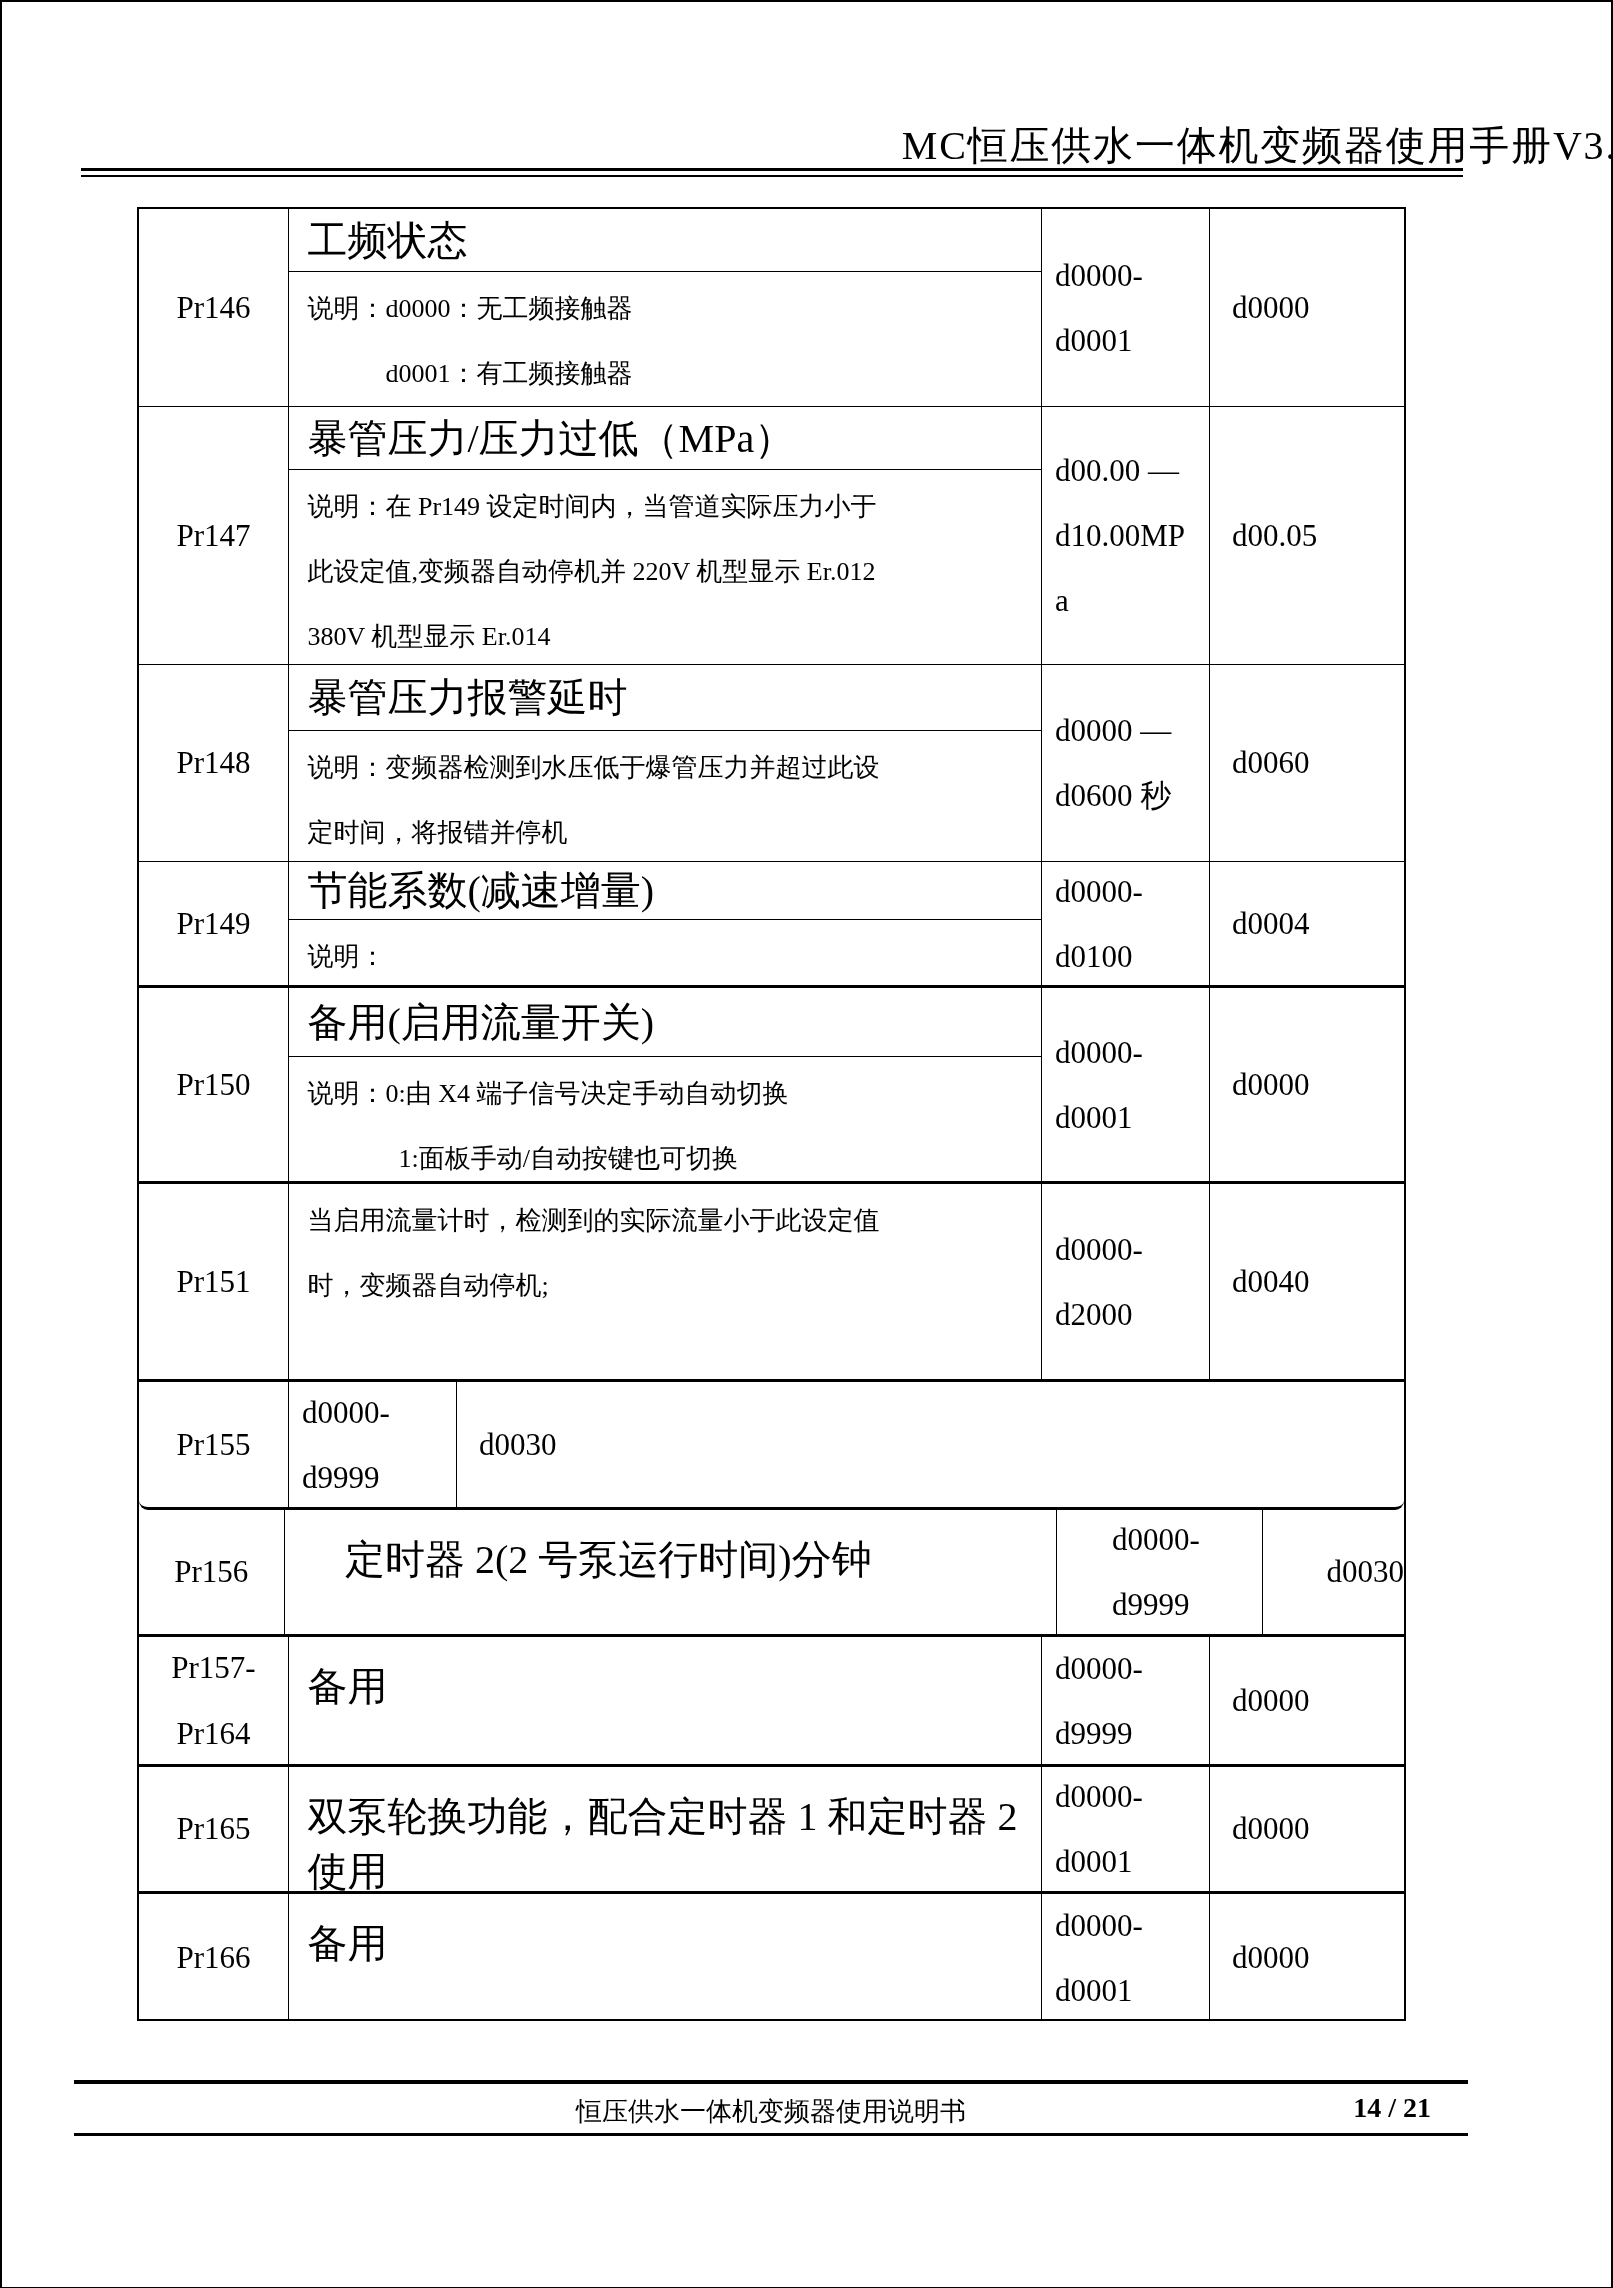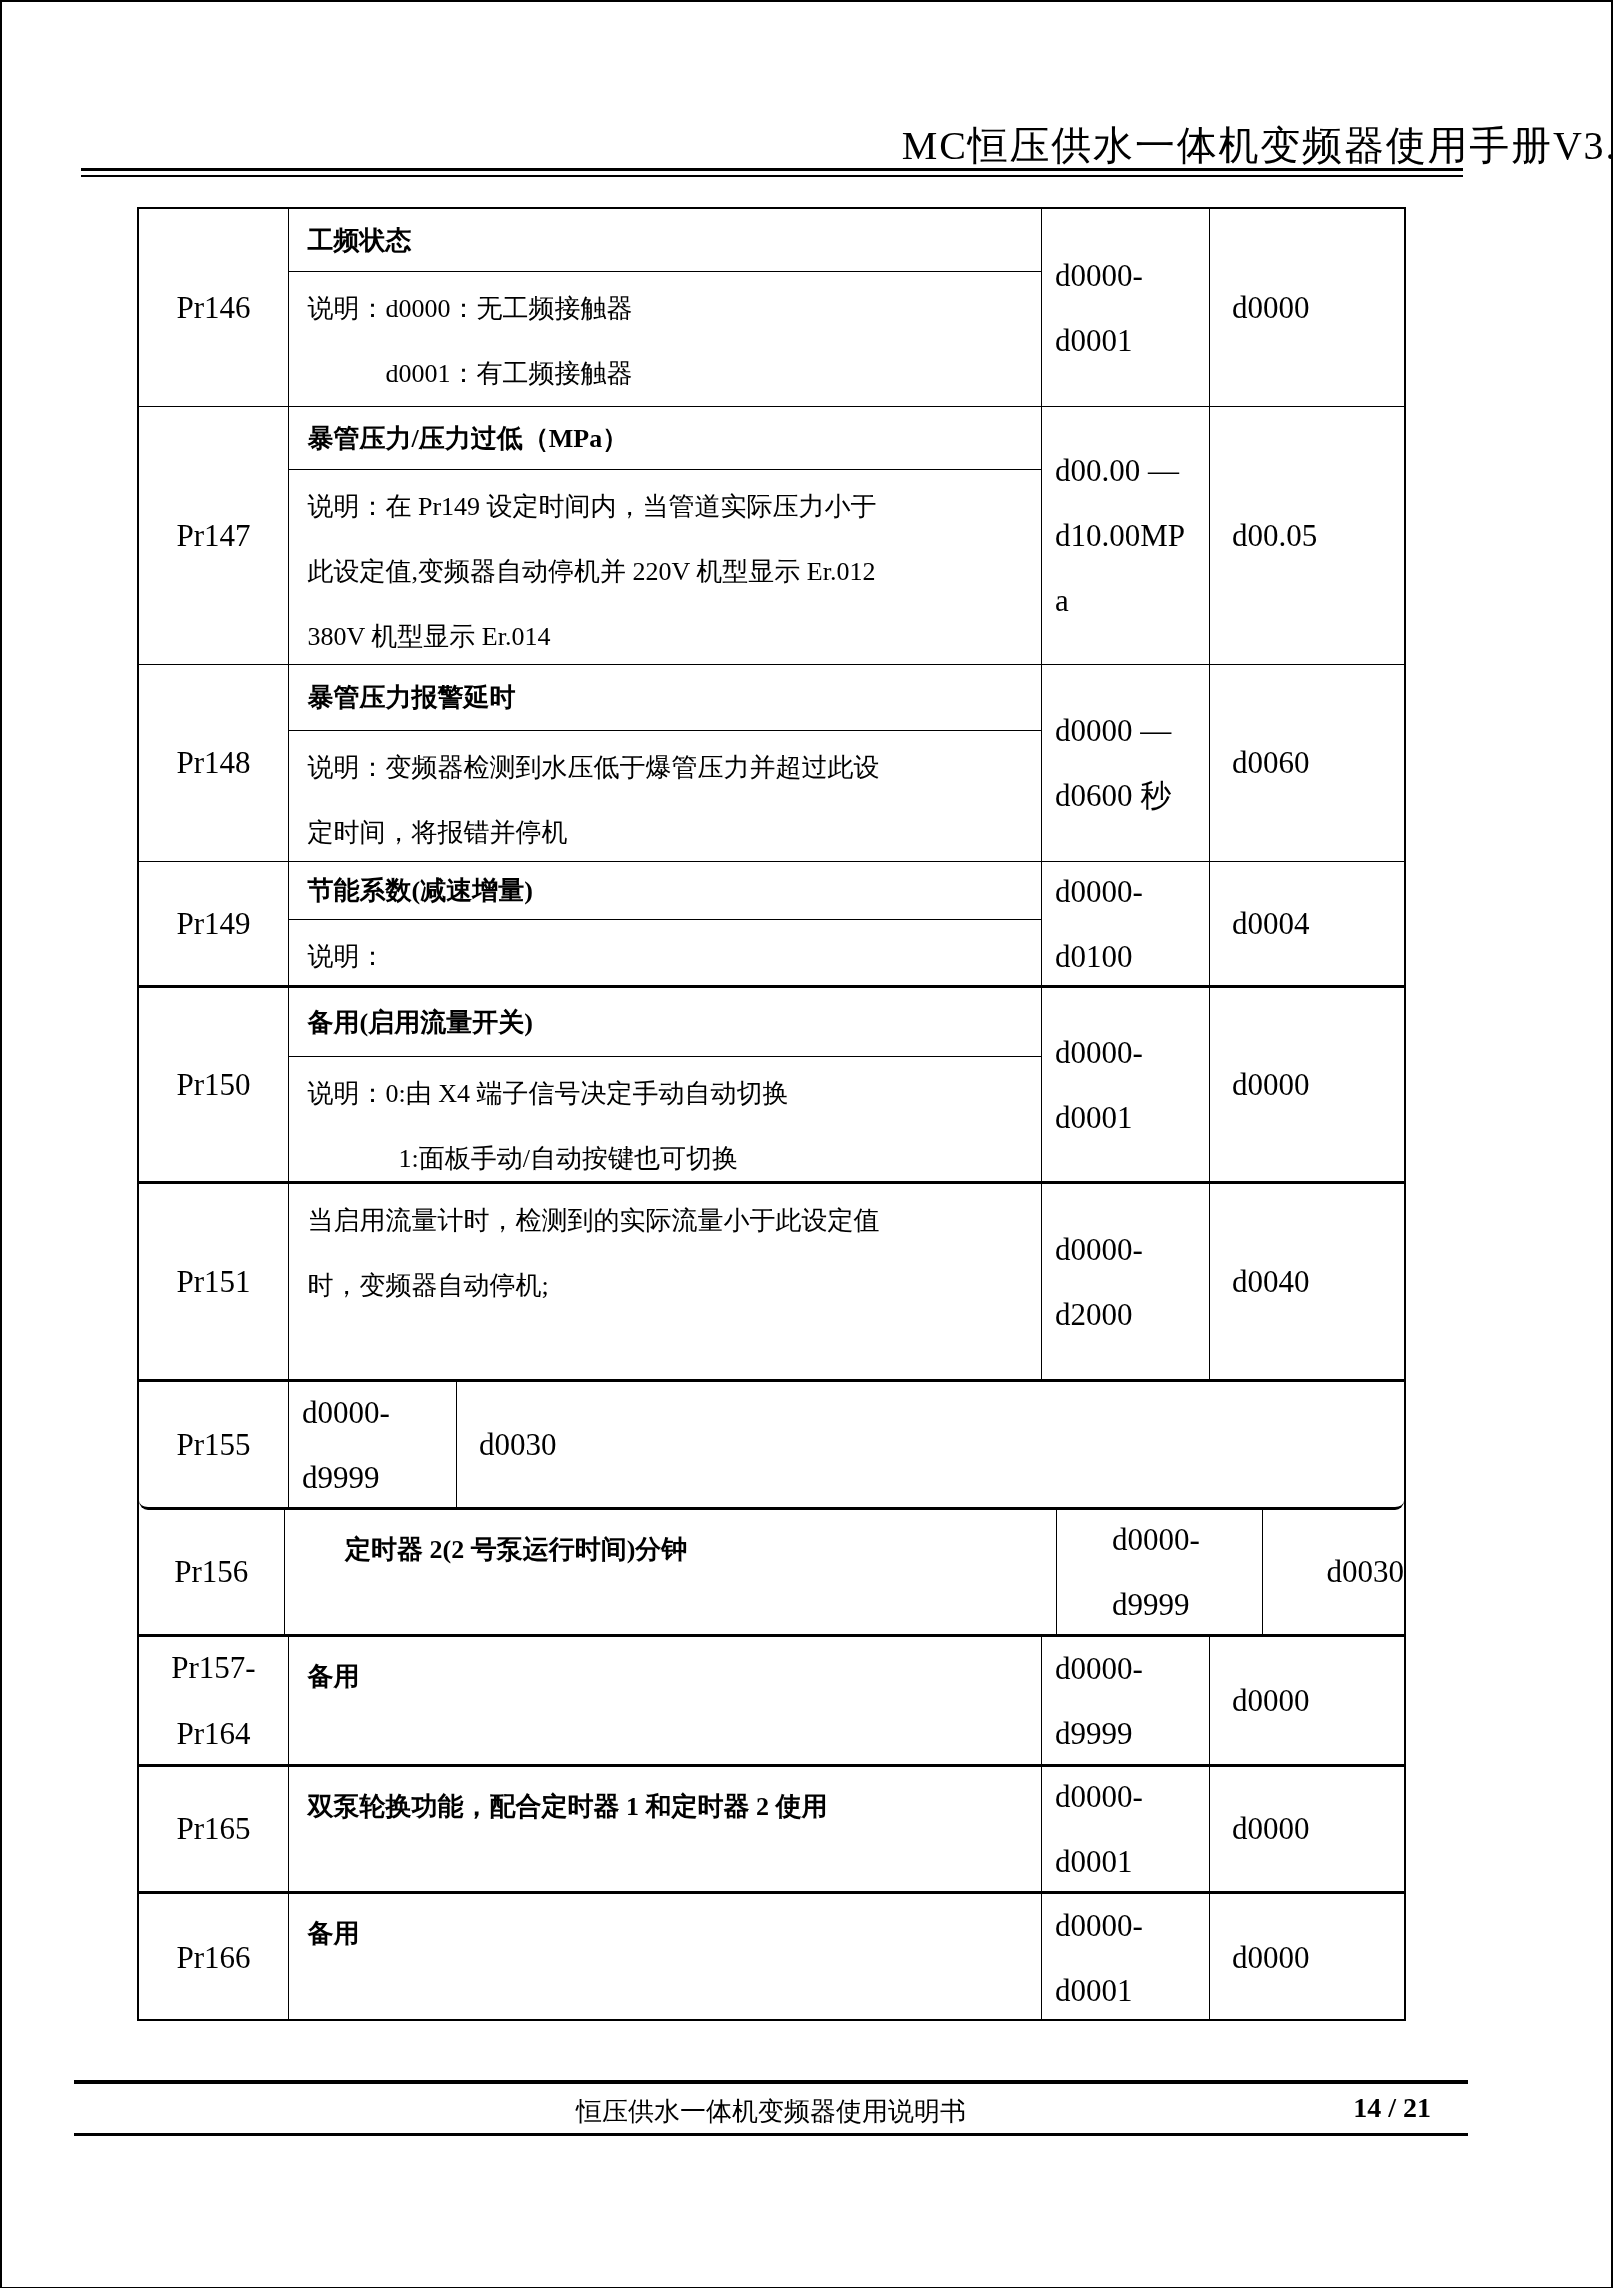--- a/index.html
+++ b/index.html
@@ -37,22 +37,22 @@
   .row:last-child{flex:1 1 auto;border-bottom:none;}
   .cell{box-sizing:border-box;}
   .c-code{
     width:150px;border-right:1.8px solid #000;
     display:flex;align-items:center;justify-content:center;
     text-align:center;font-size:31px;line-height:66px;white-space:pre-line;
   }
   .c-desc{width:753px;border-right:1.8px solid #000;display:flex;flex-direction:column;}
   .desc-title{
     box-sizing:border-box;flex:0 0 auto;
-    padding-left:18.5px;font-size:26px;
-    display:flex;align-items:center;font-weight:bold;
+    padding-left:18.5px;font-size:40px;
+    display:flex;align-items:center;
   }
   .row.split .desc-title{border-bottom:1.8px solid #000;}
   .row.nosplit .desc-title{padding-top:22px;align-items:flex-start;}
   .desc-body{
     flex:1 1 auto;padding-left:18.5px;padding-top:3.7px;
     font-size:26px;line-height:65px;white-space:pre-wrap;
   }
   .c-range{
     width:168px;border-right:1.8px solid #000;
     display:flex;flex-direction:column;justify-content:center;

